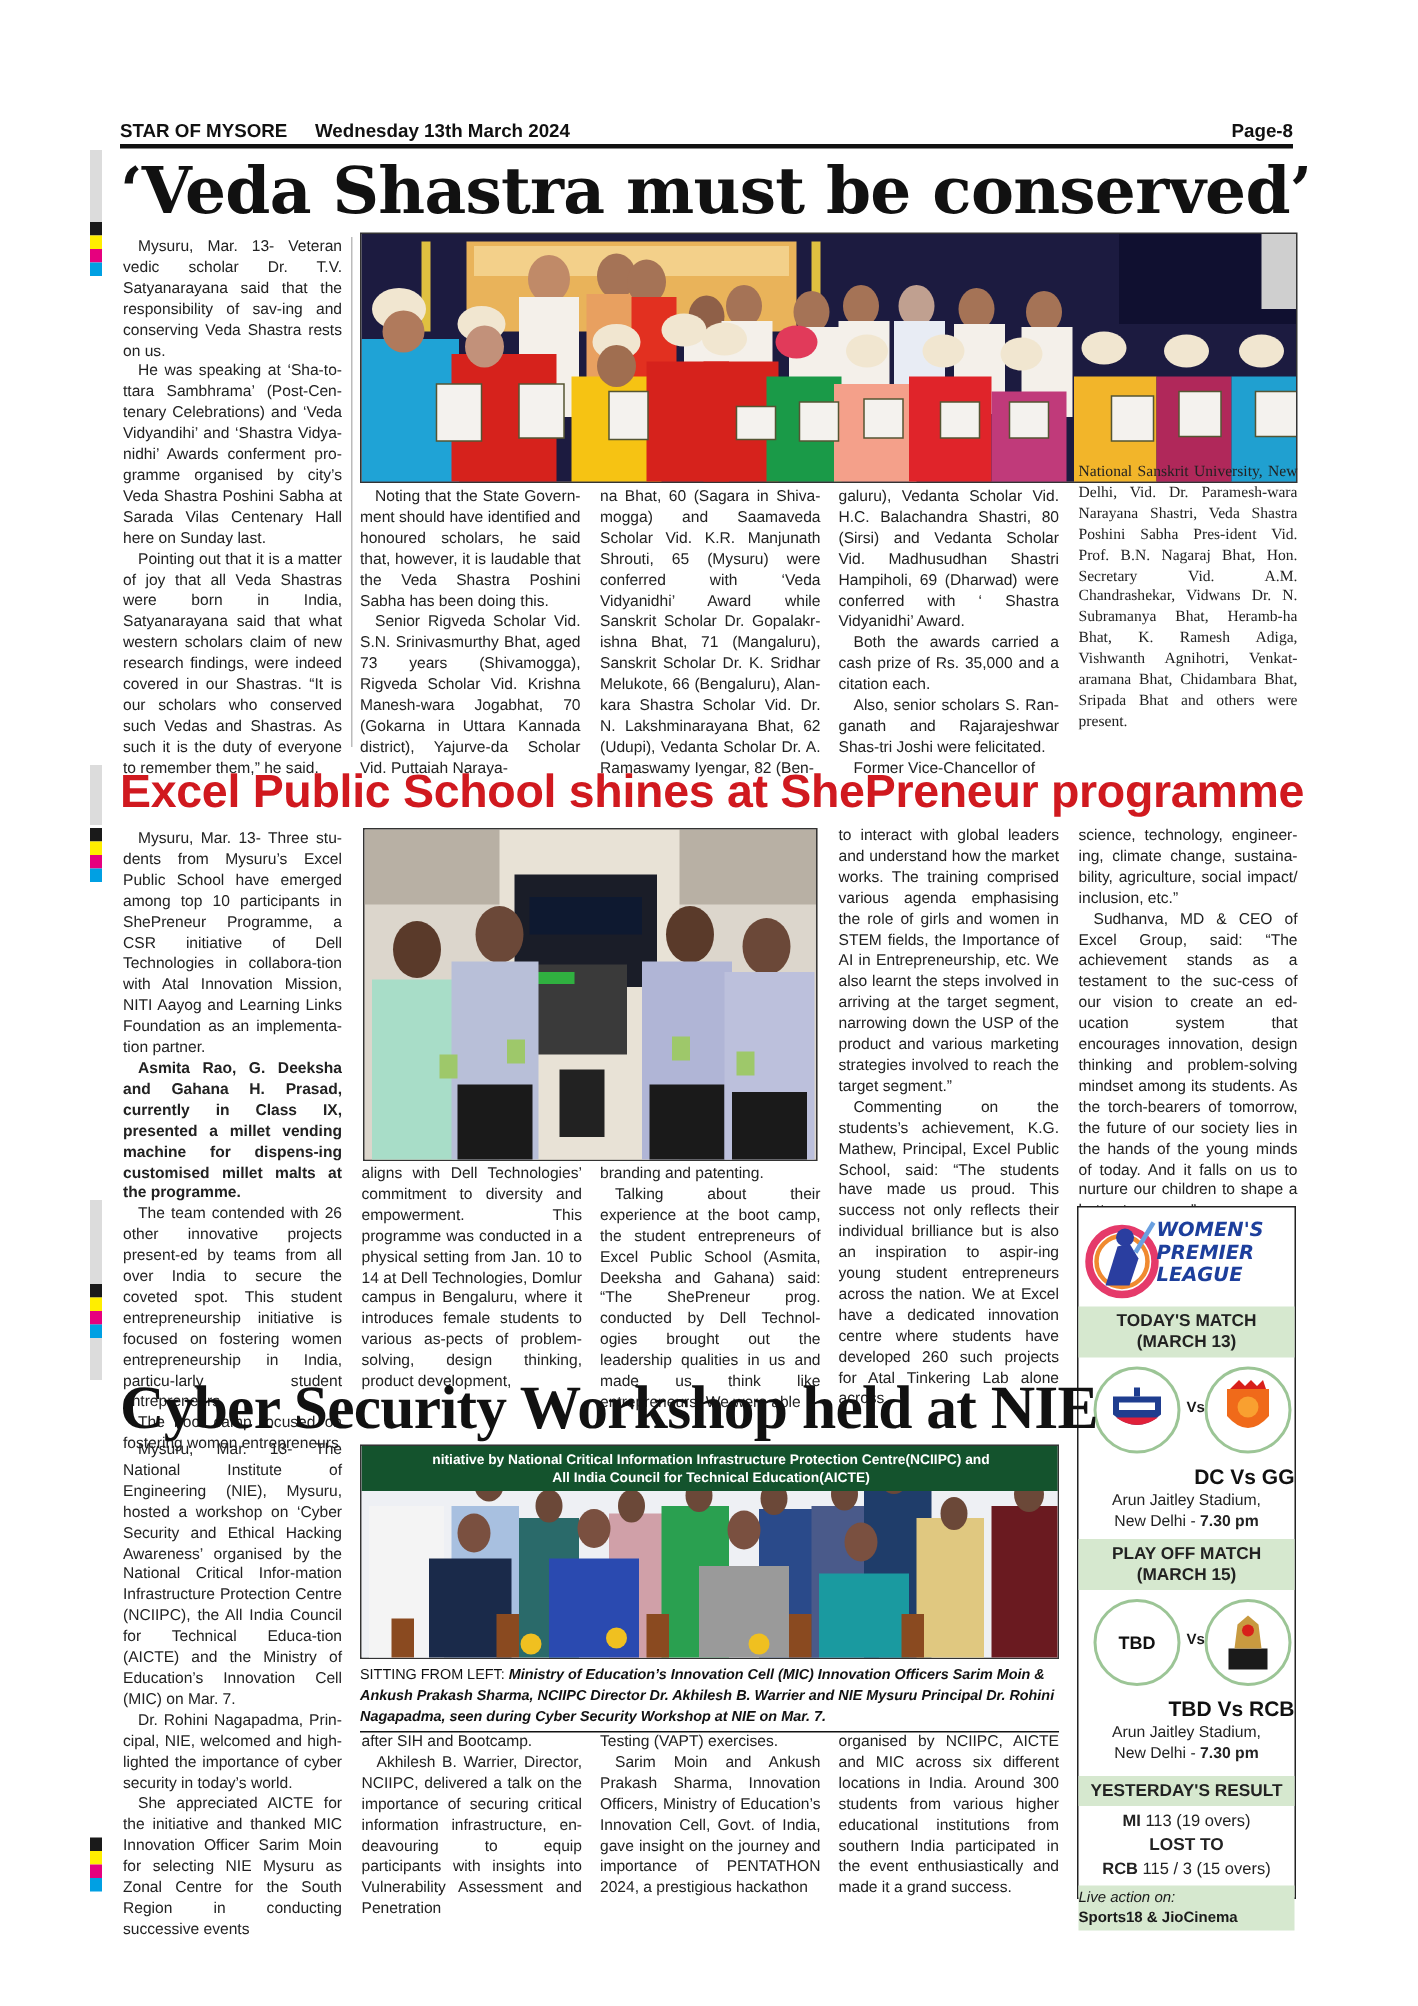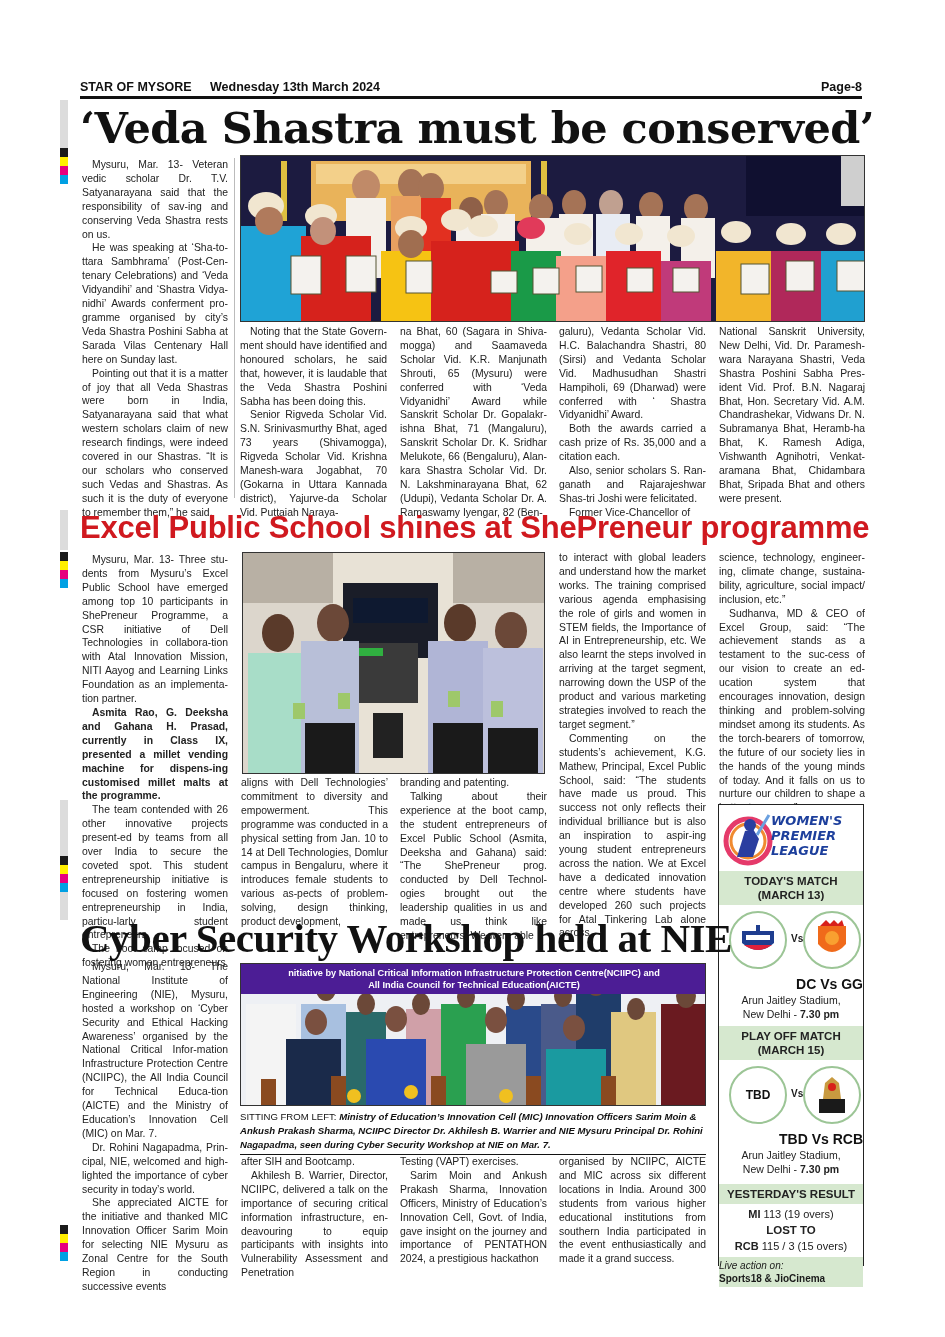--- a/index.html
+++ b/index.html
@@ -155,21 +155,21 @@
 </div>
 <div class="abs col" style="left:400px;top:325px;width:147px;">
   <p style="text-indent:0">na Bhat, 60 (Sagara in Shiva-mogga) and Saamaveda Scholar Vid. K.R. Manjunath Shrouti, 65 (Mysuru) were conferred with ‘Veda Vidyanidhi’ Award while Sanskrit Scholar Dr. Gopalakr-ishna Bhat, 71 (Mangaluru), Sanskrit Scholar Dr. K. Sridhar Melukote, 66 (Bengaluru), Alan-kara Shastra Scholar Vid. Dr. N. Lakshminarayana Bhat, 62 (Udupi), Vedanta Scholar Dr. A. Ramaswamy Iyengar, 82 (Ben-</p>
 </div>
 <div class="abs col" style="left:559px;top:325px;width:147px;">
   <p style="text-indent:0">galuru), Vedanta Scholar Vid. H.C. Balachandra Shastri, 80 (Sirsi) and Vedanta Scholar Vid. Madhusudhan Shastri Hampiholi, 69 (Dharwad) were conferred with ‘ Shastra Vidyanidhi’ Award.</p>
   <p>Both the awards carried a cash prize of Rs. 35,000 and a citation each.</p>
   <p>Also, senior scholars S. Ran-ganath and Rajarajeshwar Shas-tri Joshi were felicitated.</p>
   <p>Former Vice-Chancellor of</p>
 </div>
-<div class="abs col" style="left:719px;top:325px;width:146px;">
+<div class="abs col" style="left:719px;top:308px;width:146px;font-family:Liberation Serif, serif;">
   <p style="text-indent:0">National Sanskrit University, New Delhi, Vid. Dr. Paramesh-wara Narayana Shastri, Veda Shastra Poshini Sabha Pres-ident Vid. Prof. B.N. Nagaraj Bhat, Hon. Secretary Vid. A.M. Chandrashekar, Vidwans Dr. N. Subramanya Bhat, Heramb-ha Bhat, K. Ramesh Adiga, Vishwanth Agnihotri, Venkat-aramana Bhat, Chidambara Bhat, Sripada Bhat and others were present.</p>
 </div>
 
 <div class="abs h2">Excel Public School shines at ShePreneur programme</div>
 
 <div class="abs col" style="left:82px;top:553px;width:146px;">
   <p>Mysuru, Mar. 13- Three stu-dents from Mysuru’s Excel Public School have emerged among top 10 participants in ShePreneur Programme, a CSR initiative of Dell Technologies in collabora-tion with Atal Innovation Mission, NITI Aayog and Learning Links Foundation as an implementa-tion partner.</p>
   <p style="font-weight:bold">Asmita Rao, G. Deeksha and Gahana H. Prasad, currently in Class IX, presented a millet vending machine for dispens-ing customised millet malts at the programme.</p>
   <p>The team contended with 26 other innovative projects present-ed by teams from all over India to secure the coveted spot. This student entrepreneurship initiative is focused on fostering women entrepreneurship in India, particu-larly student entrepreneurs.</p>
   <p>The boot camp focused on fostering women entrepreneurs</p>
@@ -292,21 +292,21 @@
 
 <div class="abs h3">Cyber Security Workshop held at NIE</div>
 
 <div class="abs col" style="left:82px;top:960px;width:146px;">
   <p>Mysuru, Mar. 13- The National Institute of Engineering (NIE), Mysuru, hosted a workshop on ‘Cyber Security and Ethical Hacking Awareness’ organised by the National Critical Infor-mation Infrastructure Protection Centre (NCIIPC), the All India Council for Technical Educa-tion (AICTE) and the Ministry of Education’s Innovation Cell (MIC) on Mar. 7.</p>
   <p>Dr. Rohini Nagapadma, Prin-cipal, NIE, welcomed and high-lighted the importance of cyber security in today’s world.</p>
   <p>She appreciated AICTE for the initiative and thanked MIC Innovation Officer Sarim Moin for selecting NIE Mysuru as Zonal Centre for the South Region in conducting successive events</p>
 </div>
 
 <div class="abs photo" style="left:240px;top:963px;width:466px;height:143px;background:#e8ebf0;">
-  <div style="position:absolute;left:0;top:0;width:466px;height:30px;background:#4c1d95;color:#fff;font-weight:bold;font-size:9.2px;line-height:12px;text-align:center;padding-top:3px;z-index:2">
+  <div style="position:absolute;left:0;top:0;width:466px;height:30px;background:#14532d;color:#fff;font-weight:bold;font-size:9.2px;line-height:12px;text-align:center;padding-top:3px;z-index:2">
     <div>nitiative by National Critical Information Infrastructure Protection Centre(NCIIPC) and</div>
     <div>All India Council for Technical Education(AICTE)</div>
   </div>
   <svg width="466" height="143" viewBox="0 0 466 143" style="position:absolute;left:0;top:0">
     <rect y="30" width="466" height="113" fill="#eef0f4"></rect>
     <g>
       <rect x="5" y="40" width="50" height="103" fill="#f4f4f4"></rect>
         <ellipse cx="35" cy="18" rx="10" ry="12" fill="#5a3a28"></ellipse>
       <rect x="60" y="40" width="45" height="103" fill="#a8c0e0"></rect>
         <ellipse cx="85" cy="25" rx="10" ry="12" fill="#6b4838"></ellipse>

